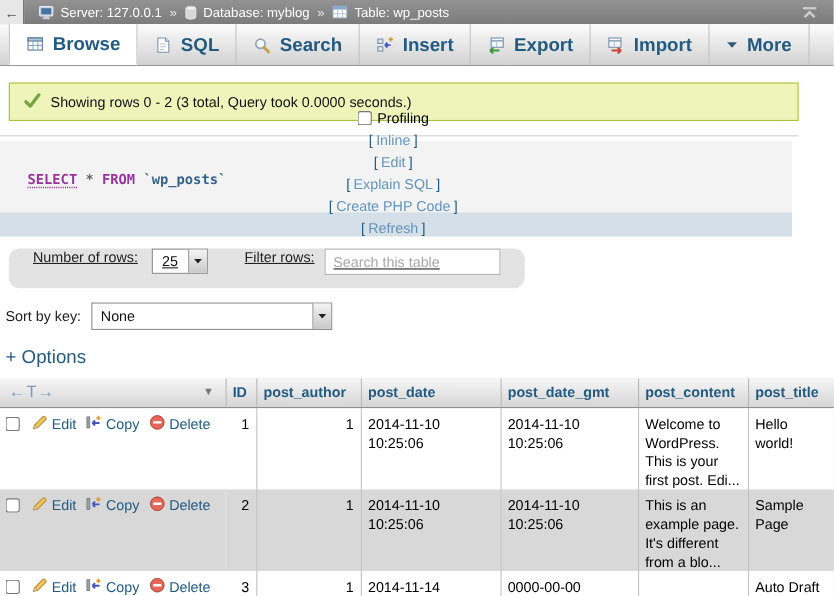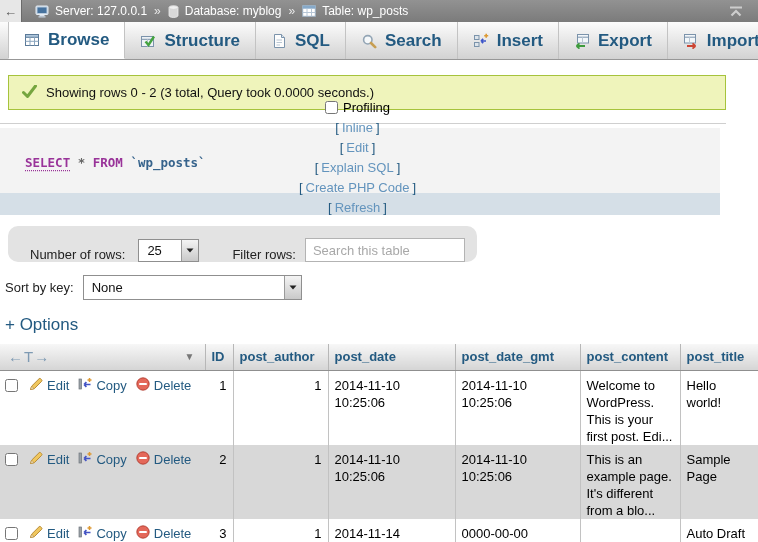--- a/index.html
+++ b/index.html
@@ -47,28 +47,28 @@
   .sql-footer { background:#d5dfe7; height:22px; display:flex; align-items:center;
                 justify-content:flex-end; gap:5px; padding-right:5px; font-size:13px;flex-direction:column; }
   .sql-footer label { display:flex; align-items:center; gap:5px; color:#000; cursor:pointer; }
   .sql-footer input { width:13px; height:13px; }
   .lnk-wrap { white-space:nowrap; }
   .br { color:#235a81; }
   .ftr-link { color:#6394bd; text-decoration:none; cursor:pointer; padding:0 3px; }
 
   
   .rows-bar { margin:11px 0 0 8px; width:469px; height:36px; background:#e3e3e3;
-              border-radius:10px; display:flex; align-items:flex-end;
-              padding-left:22px; font-size:13px; color:#222; }
+              border-radius:10px; display:flex; align-items:flex-start;
+              padding-left:22px; font-size:13px; color:#222;text-decoration:underline; }
   .fake-select { display:flex; align-items:stretch; height:23px; border:1px solid #8f8f8f;
                  background:#fff; cursor:pointer; }
   .fake-select .val { display:flex; align-items:center; padding:0 8px; font-size:13px; color:#111; flex:1; }
   .fake-select .btn { width:17px; background:linear-gradient(#f4f4f4,#c9c9c9);
                       border-left:1px solid #9a9a9a; display:flex; align-items:center; justify-content:center; }
-  .sel-rows { width:61px; margin-left:13px; }
+  .sel-rows { width:51px; margin-left:13px; }
   .filter-label { margin-left:33px; }
   .filter-input { width:160px; height:24px; border:1px solid #b3b3b3; margin-left:9px;
                   padding:0 7px; font-size:13px; color:#444;
                   font-family:"Liberation Sans", sans-serif; }
   .filter-input::placeholder { color:#a8a8a8; }
   .sort-row { margin:13px 0 0 5px; display:flex; align-items:center; font-size:13px; color:#222; }
   .sel-sort { width:219px; margin-left:9px; height:25px; }
   .options-link { display:inline-block; margin:15px 0 9px 5px; color:#235a81;
                   font-size:17px; text-decoration:none; cursor:pointer; }
 
@@ -146,31 +146,20 @@
     <span class="ticon">
       <svg width="16" height="16" viewBox="0 0 16 16">
           <rect x="1.5" y="2.5" width="13" height="11" fill="#fff" stroke="#5b7a99"></rect>
           <rect x="1.5" y="2.5" width="13" height="2.8" fill="#aec6db" stroke="#5b7a99"></rect>
           <line x1="6" y1="5.3" x2="6" y2="13.5" stroke="#8ba6bf"></line>
           <line x1="10.5" y1="5.3" x2="10.5" y2="13.5" stroke="#8ba6bf"></line>
           <line x1="1.5" y1="9.3" x2="14.5" y2="9.3" stroke="#8ba6bf"></line>
         </svg>
     </span>
     <span>Browse</span>
-  </div>
-  <div class="tab">
-    <span class="ticon">
-      <svg width="16" height="16" viewBox="0 0 16 16">
-          <rect x="1.5" y="3.5" width="12" height="10" fill="#eef2f6" stroke="#7b93ab"></rect>
-          <line x1="1.5" y1="6.3" x2="13.5" y2="6.3" stroke="#7b93ab"></line>
-          <line x1="7.5" y1="6.3" x2="7.5" y2="13.5" stroke="#b9c6d2"></line>
-          <path d="M5.5 8.5 l3 3.5 l5.5 -8.5" stroke="#44a340" stroke-width="2.4" fill="none"></path>
-        </svg>
-    </span>
-    <span>Structure</span>
   </div>
   <div class="tab">
     <span class="ticon">
       <svg width="16" height="16" viewBox="0 0 16 16">
           <path d="M3.5 1.5 h7 l3 3 v10 h-10 z" fill="#fdfdfd" stroke="#7b93ab"></path>
           <path d="M10.5 1.5 v3 h3" fill="#dbe5ee" stroke="#7b93ab"></path>
           <line x1="5.5" y1="7" x2="11" y2="7" stroke="#b9c6d2"></line>
           <line x1="5.5" y1="9.5" x2="11" y2="9.5" stroke="#b9c6d2"></line>
           <line x1="5.5" y1="12" x2="9" y2="12" stroke="#b9c6d2"></line>
         </svg>

